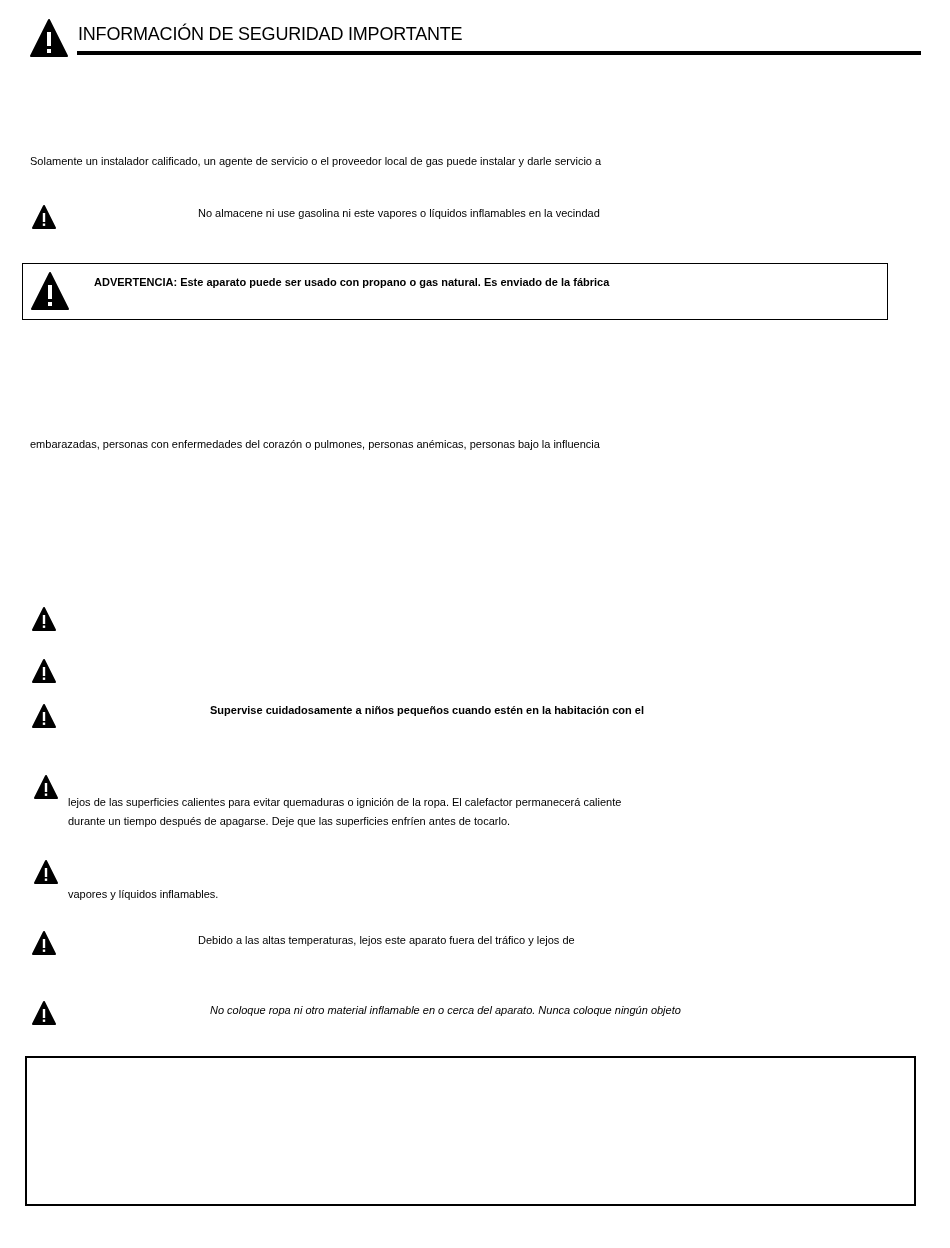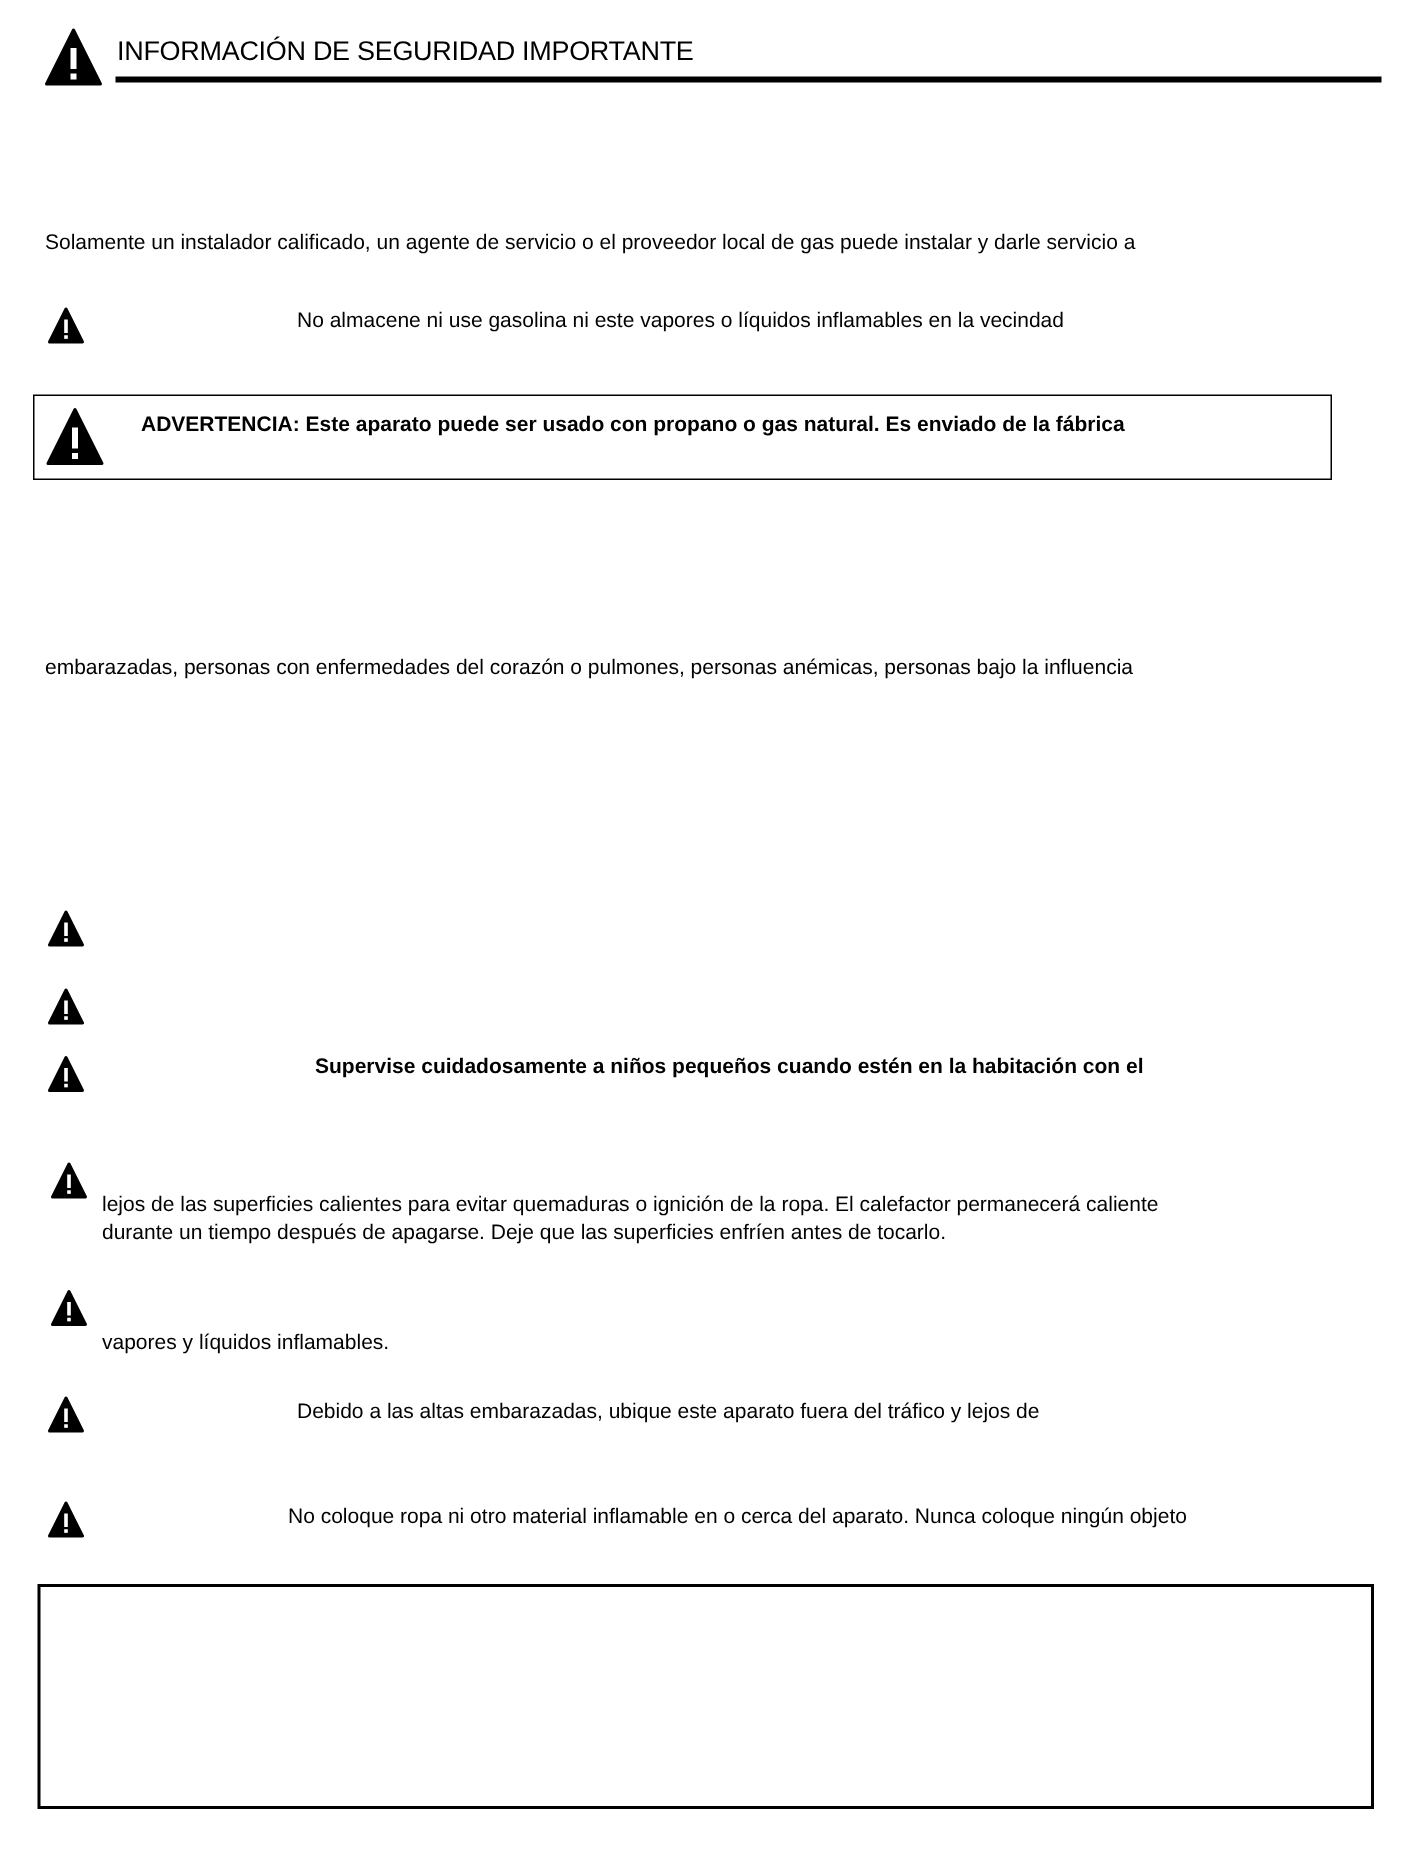--- a/index.html
+++ b/index.html
@@ -26,21 +26,21 @@
     letter-spacing: -0.2px;
     white-space: nowrap;
   }
   .header-rule {
     left: 77px; top: 51px;
     width: 844px; height: 4px;
     background: #000;
   }
 
   .body-text {
-    font-size: 14px;
+    font-size: 11px;
     white-space: nowrap;
     line-height: 18px;
   }
   .bold { font-weight: bold; margin-left: 12px; }
 
   .warning-box {
     left: 22px; top: 263px;
     width: 866px; height: 57px;
     border: 1.5px solid #000;
     box-sizing: border-box;
@@ -132,24 +132,24 @@
 </span>
 <div class="abs body-text" style="left:68px; top:885px;">vapores y líquidos inflamables.</div>
 
 <span class="warn-icon" style="left:31px; top:930px;">
   <svg width="26" height="26" viewBox="0 0 26 26">
     <path d="M13 2 L24 24 L2 24 Z" fill="#000" stroke="#000" stroke-width="2" stroke-linejoin="round"></path>
     <rect x="11.8" y="9" width="2.4" height="9" fill="#fff"></rect>
     <rect x="11.8" y="19.5" width="2.4" height="2.4" fill="#fff"></rect>
   </svg>
 </span>
-<div class="abs body-text" style="left:198px; top:931px;">Debido a las altas embarazadas, ubique este aparato fuera del tráfico y lejos de</div>
+<div class="abs body-text" style="left:198px; top:931px;">Debido a las altas temperaturas, lejos este aparato fuera del tráfico y lejos de</div>
 
 <span class="warn-icon" style="left:31px; top:1000px;">
   <svg width="26" height="26" viewBox="0 0 26 26">
     <path d="M13 2 L24 24 L2 24 Z" fill="#000" stroke="#000" stroke-width="2" stroke-linejoin="round"></path>
     <rect x="11.8" y="9" width="2.4" height="9" fill="#fff"></rect>
     <rect x="11.8" y="19.5" width="2.4" height="2.4" fill="#fff"></rect>
   </svg>
 </span>
-<div class="abs body-text" style="left:192px; top:1001px;">No coloque ropa ni otro material inflamable en o cerca del aparato. Nunca coloque ningún objeto</div>
+<div class="abs body-text" style="left:210px; top:1001px;font-style:italic;">No coloque ropa ni otro material inflamable en o cerca del aparato. Nunca coloque ningún objeto</div>
 
 <div class="abs empty-box"></div>
 
 </body></html>

